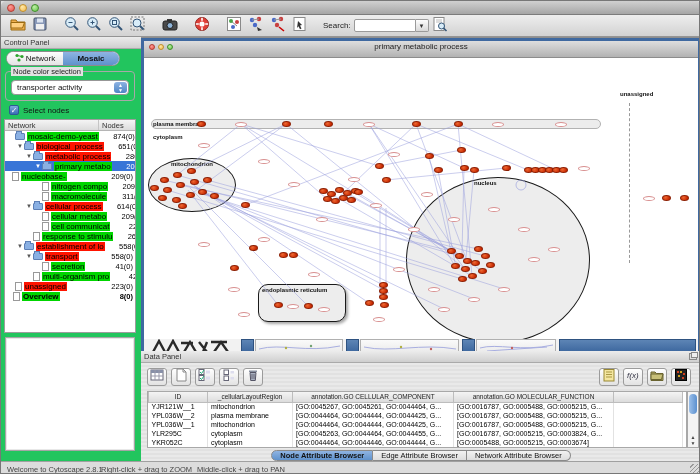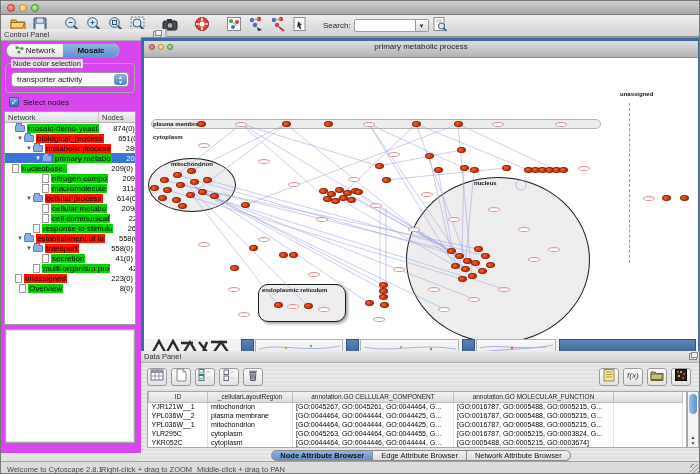--- a/index.html
+++ b/index.html
@@ -18,21 +18,21 @@
   
   .toolbar{position:absolute;left:0;top:14px;width:700px;height:22px;background:linear-gradient(#eee,#d2d2d2);border-bottom:1px solid #949494;display:flex;align-items:center;}
   .tbtn{width:22px;height:20px;display:flex;align-items:center;justify-content:center;}
   .tb-gap{width:10px;}
   .search-wrap{display:flex;align-items:center;margin-left:12px;}
   .search-label{font-size:8px;color:#222;margin-right:3px;}
   .search-input{width:62px;height:13px;background:#fff;border:1px solid #9a9a9a;border-radius:2px 0 0 2px;font-size:8px;padding:0 2px;}
   .search-drop{width:13px;height:13px;border:1px solid #9a9a9a;border-left:none;border-radius:0 2px 2px 0;background:linear-gradient(#fdfdfd,#d8d8d8);font-size:6px;color:#333;display:flex;align-items:center;justify-content:center;}
 
   
-  .control-panel{position:absolute;left:0;top:28px;width:166px;height:424px;background:#d946ef;border-right:2px solid #b5b5b5;}
+  .control-panel{position:absolute;left:0;top:36px;width:166px;height:424px;background:#22c55e;border-right:2px solid #b5b5b5;}
   .panel-header{position:absolute;left:0;top:0;width:100%;height:12px;background:linear-gradient(#ececec,#cfcfcf);border-bottom:1px solid #aaa;font-size:7.5px;color:#333;padding:1px 3px;}
   .float-icon{position:absolute;right:4px;top:2px;width:8px;height:7px;border:1px solid #888;background:#ddd;}
   .float-icon:before{content:"";position:absolute;right:-2px;top:-2px;width:5px;height:4px;border:1px solid #888;background:#eee;}
 
   .seg-tabs{position:absolute;left:5px;top:14px;height:15px;width:114px;display:flex;border:1px solid #8b8b8b;border-radius:8px;overflow:hidden;background:#fff;}
   .seg{flex:1;display:flex;align-items:center;justify-content:center;font-size:8px;color:#111;background:linear-gradient(#fdfdfd,#e4e4e4);gap:2px;}
   .seg.selected{background:linear-gradient(#8fb4e2,#5f92cd);font-weight:bold;}
   .tab-arrow{position:absolute;right:3px;top:14px;width:12px;height:15px;border:1px solid #8b8b8b;border-radius:4px;background:linear-gradient(#fdfdfd,#dcdcdc);font-size:7px;color:#222;display:flex;align-items:center;justify-content:center;}
 
   .groupbox{position:absolute;left:4px;top:34px;width:130px;height:30px;border:1px solid #a8a8a8;border-radius:4px;}
@@ -369,21 +369,21 @@
             <span class="ficon file-ic"></span>
             <span class="lbl green">multi-organism pro</span>
             <span class="cnt">42(0)</span>
           </div>
           <div class="tree-row" style="padding-left: 3px;">
             <span class="arrow"></span>
             <span class="ficon file-ic"></span>
             <span class="lbl red">unassigned</span>
             <span class="cnt">223(0)</span>
           </div>
-          <div class="tree-row" style="padding-left: 7px;">
+          <div class="tree-row" style="padding-left: 1px; font-weight: bold;">
             <span class="arrow"></span>
             <span class="ficon file-ic"></span>
             <span class="lbl green">Overview</span>
             <span class="cnt">8(0)</span>
           </div>
         </div>
     </div>
 
     <div class="birdseye"></div>
   </div>

